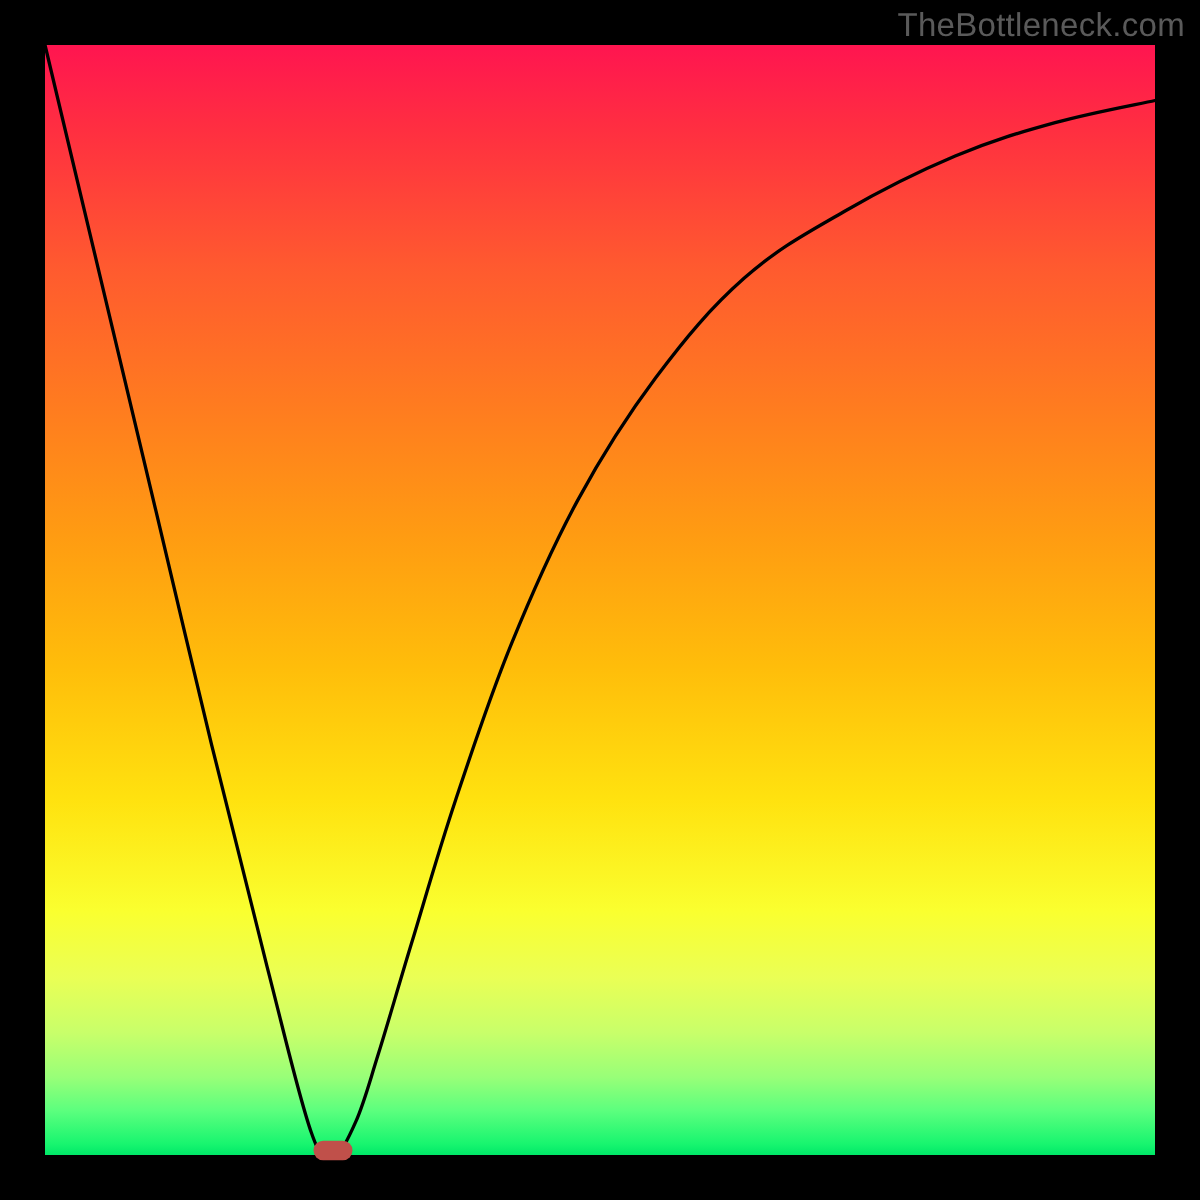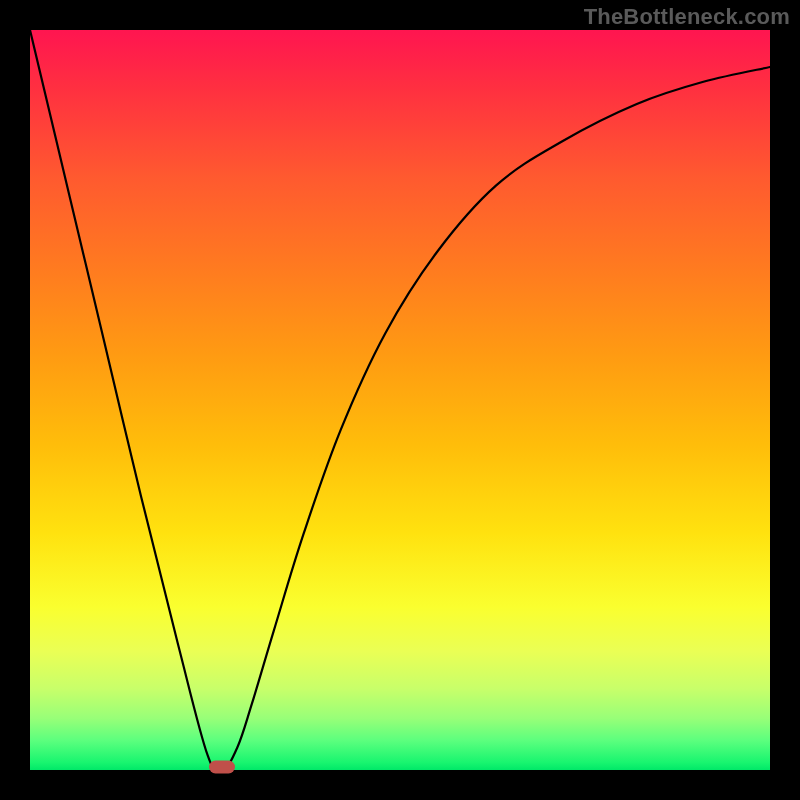--- a/index.html
+++ b/index.html
@@ -46,21 +46,21 @@
     top: 0;
     width: 740px;
     height: 740px;
     overflow: visible;
   }
   .watermark {
     position: absolute;
     top: 4px;
     right: 10px;
     font-size: 22px;
-    font-weight: 700;
+    font-weight: 400;
     color: #5a5a5a;
     letter-spacing: 0.2px;
     user-select: none;
   }
   .min-marker {
     position: absolute;
     width: 26px;
     height: 13px;
     border-radius: 7px;
     background: #c0504a;

